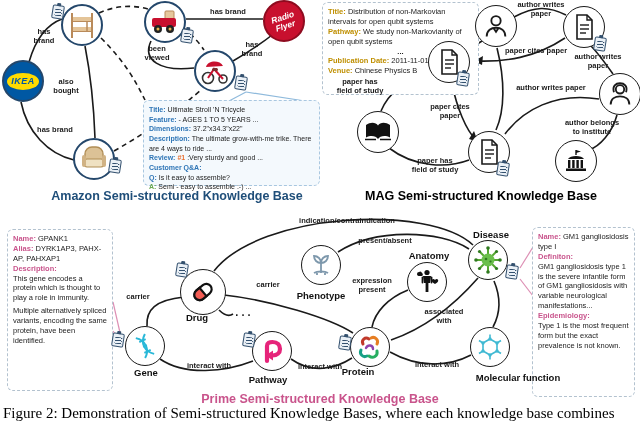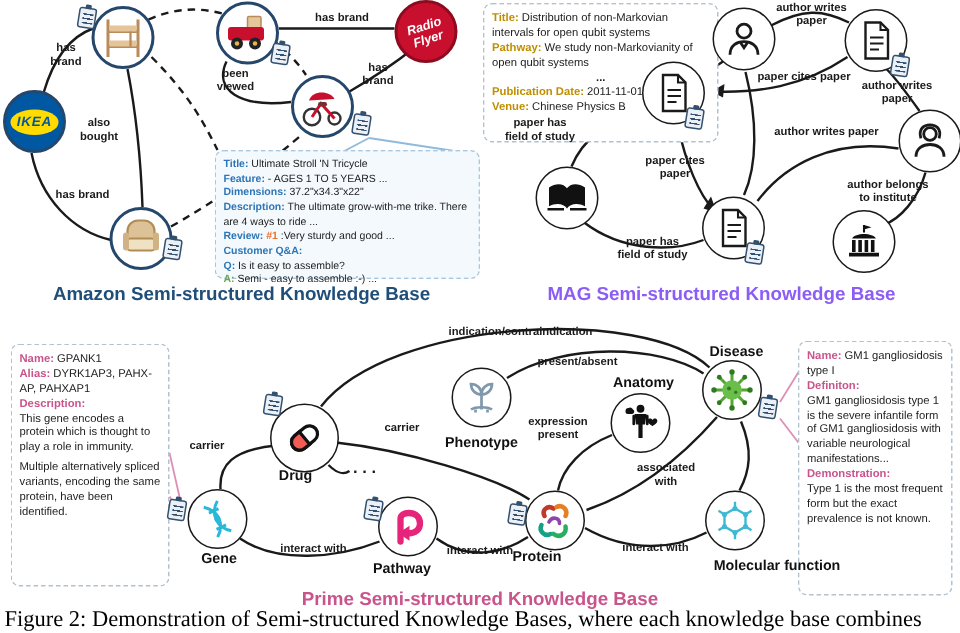--- a/index.html
+++ b/index.html
@@ -170,21 +170,21 @@
     <div><span class="lb">Title:</span> <span>Ultimate Stroll 'N Tricycle</span></div>
     <div><span class="lb">Feature:</span> <span>- AGES 1 TO 5 YEARS ...</span></div>
     <div><span class="lb">Dimensions:</span> <span>37.2"x34.3"x22"</span></div>
     <div><span class="lb">Description:</span> <span>The ultimate grow-with-me trike. There are 4 ways to ride ...</span></div>
     <div><span class="lb">Review:</span> <span class="rev-num">#1</span> <span>:Very sturdy and good ...</span></div>
     <div><span class="lb">Customer Q&amp;A:</span></div>
     <div><span class="q-lb">Q:</span> <span>Is it easy to assemble?</span></div>
     <div><span class="a-lb">A:</span> <span>Semi - easy to assemble :-) ...</span></div>
   </div>
 
-  <div class="ptitle" style="left:0;top:189px;width:322px;color:#1F4E79;">Amazon Semi-structured Knowledge Base</div>
+  <div class="ptitle" style="left:16px;top:189px;width:322px;color:#1F4E79;">Amazon Semi-structured Knowledge Base</div>
 
   <div class="box mag-box" style="left:322px;top:2px;width:157px;height:93px;">
     <div><span class="lb">Title:</span> <span>Distribution of non-Markovian intervals for open qubit systems</span></div>
     <div><span class="lb">Pathway:</span> <span>We study non-Markovianity of open qubit systems</span></div>
     <div class="dots">...</div>
     <div class="nw"><span class="lb">Publication Date:</span> <span>2011-11-01</span></div>
     <div><span class="lb">Venue:</span> <span>Chinese Physics B</span></div>
   </div>
 
   <div class="nd bk-nd" style="left:475px;top:5px;width:42px;height:42px;">
@@ -270,35 +270,35 @@
 
   <div class="el" style="left:511px;top:1px;width:60px;">author writes paper</div>
   <div class="el nw" style="left:496px;top:47px;width:80px;">paper cites paper</div>
   <div class="el" style="left:568px;top:53px;width:60px;">author writes paper</div>
   <div class="el nw" style="left:506px;top:84px;width:90px;">author writes paper</div>
   <div class="el" style="left:561px;top:119px;width:62px;">author belongs to institute</div>
   <div class="el" style="left:425px;top:103px;width:50px;">paper cites paper</div>
   <div class="el" style="left:334px;top:78px;width:52px;">paper has field of study</div>
   <div class="el" style="left:409px;top:157px;width:52px;">paper has field of study</div>
 
-  <div class="ptitle" style="left:322px;top:189px;width:318px;color:#8b5cf6;">MAG Semi-structured Knowledge Base</div>
+  <div class="ptitle" style="left:322px;top:189px;width:318px;color:#000000;">MAG Semi-structured Knowledge Base</div>
 
   <div class="box pr-box" style="left:7px;top:229px;width:106px;height:162px;">
     <div><span class="lb">Name:</span> <span>GPANK1</span></div>
     <div><span class="lb">Alias:</span> <span>DYRK1AP3, PAHX-AP, PAHXAP1</span></div>
     <div class="lb">Description:</div>
     <div>This gene encodes a protein which is thought to play a role in immunity.</div>
     <div class="para">Multiple alternatively spliced variants, encoding the same protein, have been identified.</div>
   </div>
 
   <div class="box pr-box" style="left:532px;top:227px;width:103px;height:170px;">
     <div><span class="lb">Name:</span> <span>GM1 gangliosidosis type I</span></div>
     <div class="lb">Definiton:</div>
     <div>GM1 gangliosidosis type 1 is the severe infantile form of GM1 gangliosidosis with variable neurological manifestations...</div>
-    <div class="lb">Demonstration:</div>
+    <div class="lb">Epidemiology:</div>
     <div>Type 1 is the most frequent form but the exact prevalence is not known.</div>
   </div>
 
   <div class="nd bk-nd" style="left:180px;top:269px;width:46px;height:46px;">
     <svg width="28" height="28" viewBox="0 0 26 26">
       <g transform="rotate(-40 13 13)">
         <rect x="4" y="8" width="18" height="10" rx="5" fill="#fff" stroke="#111" stroke-width="2"></rect>
         <path d="M13,8 H9 A5,5 0 0 0 4,13 A5,5 0 0 0 9,18 H13 Z" fill="#F25C54" stroke="#111" stroke-width="2"></path>
       </g>
     </svg>

